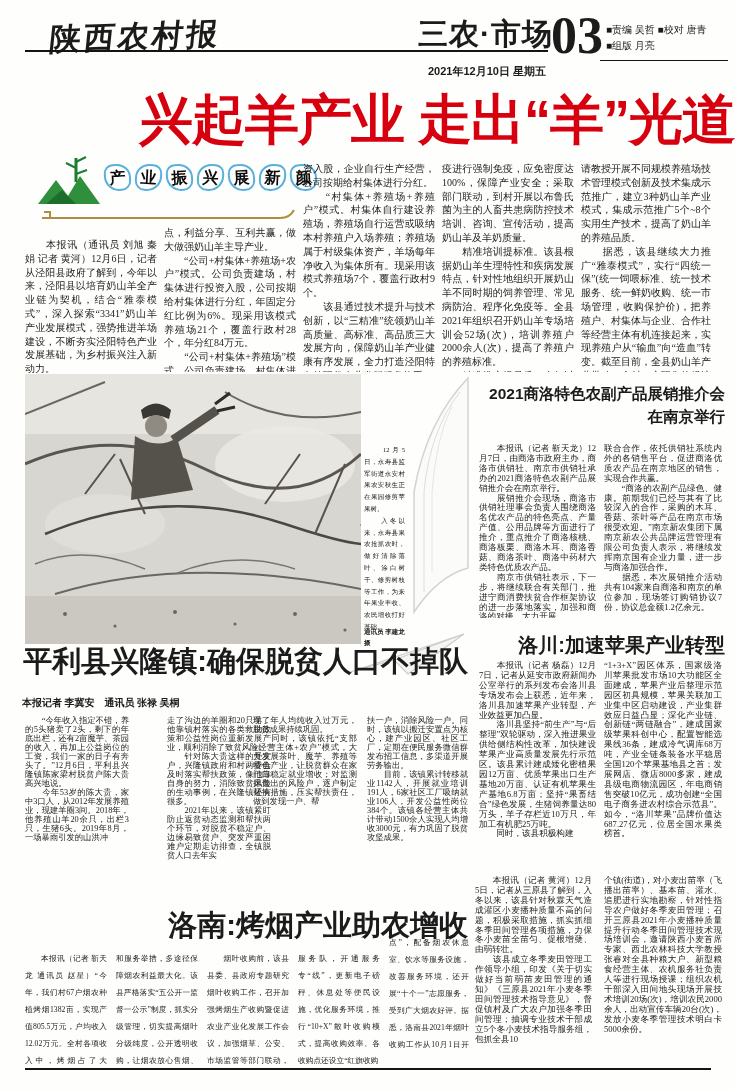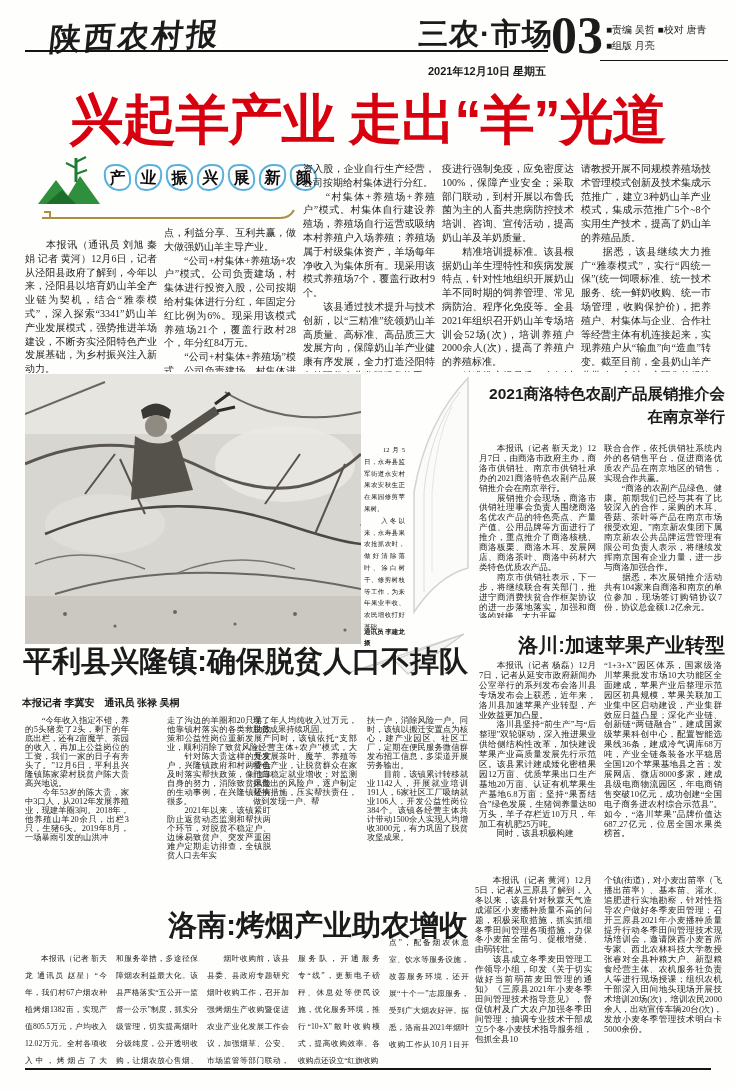--- a/index.html
+++ b/index.html
@@ -11,21 +11,21 @@
         font-family:"DejaVu Serif",serif;transform:skewX(-8deg) rotate(-2deg);}
   .section-title{left:418px;top:14px;font-size:30px;font-weight:900;letter-spacing:1px;
         font-family:"Liberation Sans","DejaVu Sans",sans-serif;}
   .page-num{left:551px;top:6px;font-size:52px;font-weight:900;font-family:"Liberation Serif",serif;}
   .date-line{left:428px;top:56px;font-size:11px;font-weight:bold;
         font-family:"Liberation Sans",sans-serif;margin-top:8px;}
   .credits{left:606px;top:22px;font-size:10px;line-height:16px;
         font-family:"Liberation Sans",sans-serif;}
   .rule{background:#141414;}
   
-  .main-headline{left:0;top:84px;width:735px;text-align:center;font-size:54px;font-weight:900;
+  .main-headline{left:0;top:84px;width:735px;text-align:right;font-size:54px;font-weight:900;
         letter-spacing:-1px;font-family:"Liberation Sans","DejaVu Sans",sans-serif;}
   .badge-wrap{left:36px;top:146px;width:268px;height:82px;}
   .badge-bubbles{position:absolute;left:66px;top:18px;white-space:nowrap;}
   .bubble{display:inline-block;width:23px;height:23px;line-height:23px;text-align:center;
         background:#fff;border:2px solid #58b0dd;border-radius:9px 14px 10px 15px;margin:0 2px;
         font-weight:900;font-size:16px;color:#0b0b0b;
         font-family:"Liberation Sans",sans-serif;}
   .bubble:nth-child(even){transform:rotate(3deg);border-radius:14px 9px 15px 10px;}
   .bubble:nth-child(odd){transform:rotate(-3deg);}
   .news-col{font-size:10px;line-height:13.8px;text-align:justify;white-space:pre-line;
@@ -152,21 +152,21 @@
   <div class="abs tiny-col" style="left:116px;top:950px;width:82px;height:114px;">和服务举措，多途径保障烟农利益最大化。该县严格落实“五公开一监督一公示”制度，抓实分级管理，切实提高烟叶分级纯度，公开透明收购，让烟农放心售烟、明白售烟，切实维护烟农利益。</div>
   <div class="abs tiny-col" style="left:207px;top:950px;width:82px;height:114px;">　　烟叶收购前，该县县委、县政府专题研究烟叶收购工作，召开加强烤烟生产收购暨促进农业产业化发展工作会议，加强烟草、公安、市场监管等部门联动，维护收购秩序；各收购点组建志愿</div>
   <div class="abs tiny-col" style="left:298px;top:950px;width:82px;height:114px;">服务队，开通服务专“线”，更新电子磅秤、休息处等便民设施，优化服务环境，推行“10+X”散叶收购模式，提高收购效率。各收购点还设立“红旗收购</div>
   <div class="abs tiny-col" style="left:389px;top:934px;width:80px;height:114px;">点”，配备烟农休息室、饮水等服务设施，改善服务环境，还开展“十个一”志愿服务，受到广大烟农好评。据悉，洛南县2021年烟叶收购工作从10月1日开始，11月27日结束，共收购烟叶189.9万公斤，烟农收入5800余万元，烟叶生产各项指标同比大幅增长。</div>
 
   <div class="abs art-headline side-headline1">
     <div>2021商洛特色农副产品展销推介会</div>
     <div>在南京举行</div>
   </div>
   <div class="abs side-col" style="left:479px;top:444px;width:117px;height:174px;">　　本报讯（记者 靳天龙）12月7日，由商洛市政府主办，商洛市供销社、南京市供销社承办的2021商洛特色农副产品展销推介会在南京举行。
-　　展销推介会现场，商洛市供销社理事会负责人围绕商洛名优农产品的特色亮点、产量产值、公用品牌等方面进行了推介，重点推介了商洛核桃、商洛板栗、商洛木耳、发展网店、商洛茶叶、商洛中药材六类特色优质农产品。
+　　展销推介会现场，商洛市供销社理事会负责人围绕商洛名优农产品的特色亮点、产量产值、公用品牌等方面进行了推介，重点推介了商洛核桃、商洛板栗、商洛木耳、商洛香菇、商洛茶叶、商洛中药材六类特色优质农产品。
 　　南京市供销社表示，下一步，将继续联合有关部门，推进宁商消费扶贫合作框架协议的进一步落地落实，加强和商洛的对接，大力开展</div>
   <div class="abs side-col" style="left:604px;top:444px;width:118px;height:174px;">联合合作，依托供销社系统内外的各销售平台，促进商洛优质农产品在南京地区的销售，实现合作共赢。
 　　“商洛的农副产品绿色、健康。前期我们已经与其有了比较深入的合作，采购的木耳、香菇、茶叶等产品在南京市场很受欢迎。”南京新农集团下属南京新农公共品牌运营管理有限公司负责人表示，将继续发挥南京国有企业力量，进一步与商洛加强合作。
 　　据悉，本次展销推介活动共有104家来自商洛和南京的单位参加，现场签订购销协议7份，协议总金额1.2亿余元。</div>
 
   <div class="abs art-headline side-headline2">洛川:加速苹果产业转型</div>
   <div class="abs side-col" style="left:479px;top:661px;width:117px;height:182px;">　　本报讯（记者 杨磊）12月7日，记者从延安市政府新闻办公室举行的系列发布会洛川县专场发布会上获悉，近年来，洛川县加速苹果产业转型，产业效益更加凸显。
 　　洛川县坚持“前生产”与“后整理”双轮驱动，深入推进果业供给侧结构性改革，加快建设苹果产业高质量发展先行示范区。该县累计建成矮化密植果园12万亩、优质苹果出口生产基地20万亩、认证有机苹果生产基地6.8万亩；坚持“果畜结合”绿色发展，生猪饲养量达80万头，羊子存栏近10万只，年加工有机肥25万吨。
 　　同时，该县积极构建</div>
   <div class="abs side-col" style="left:604px;top:661px;width:118px;height:182px;">“1+3+X”园区体系，国家级洛川苹果批发市场10大功能区全面建成，苹果产业后整理示范园区初具规模，苹果关联加工业集中区启动建设，产业集群效应日益凸显；深化产业链、创新链“两链融合”，建成国家级苹果科创中心，配置智能选果线36条，建成冷气调库68万吨，产业全链条装备水平稳居全国120个苹果基地县之首；发展网店、微店8000多家，建成县级电商物流园区，年电商销售突破10亿元，成功创建“全国电子商务进农村综合示范县”。如今，“洛川苹果”品牌价值达687.27亿元，位居全国水果类榜首。</div>

